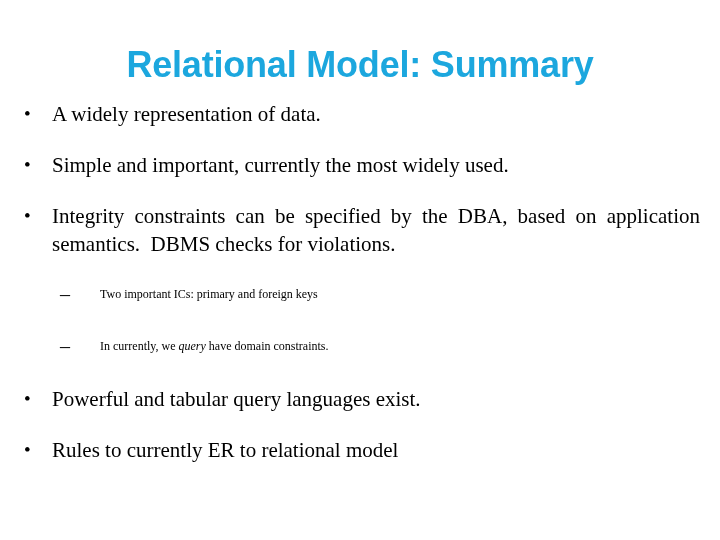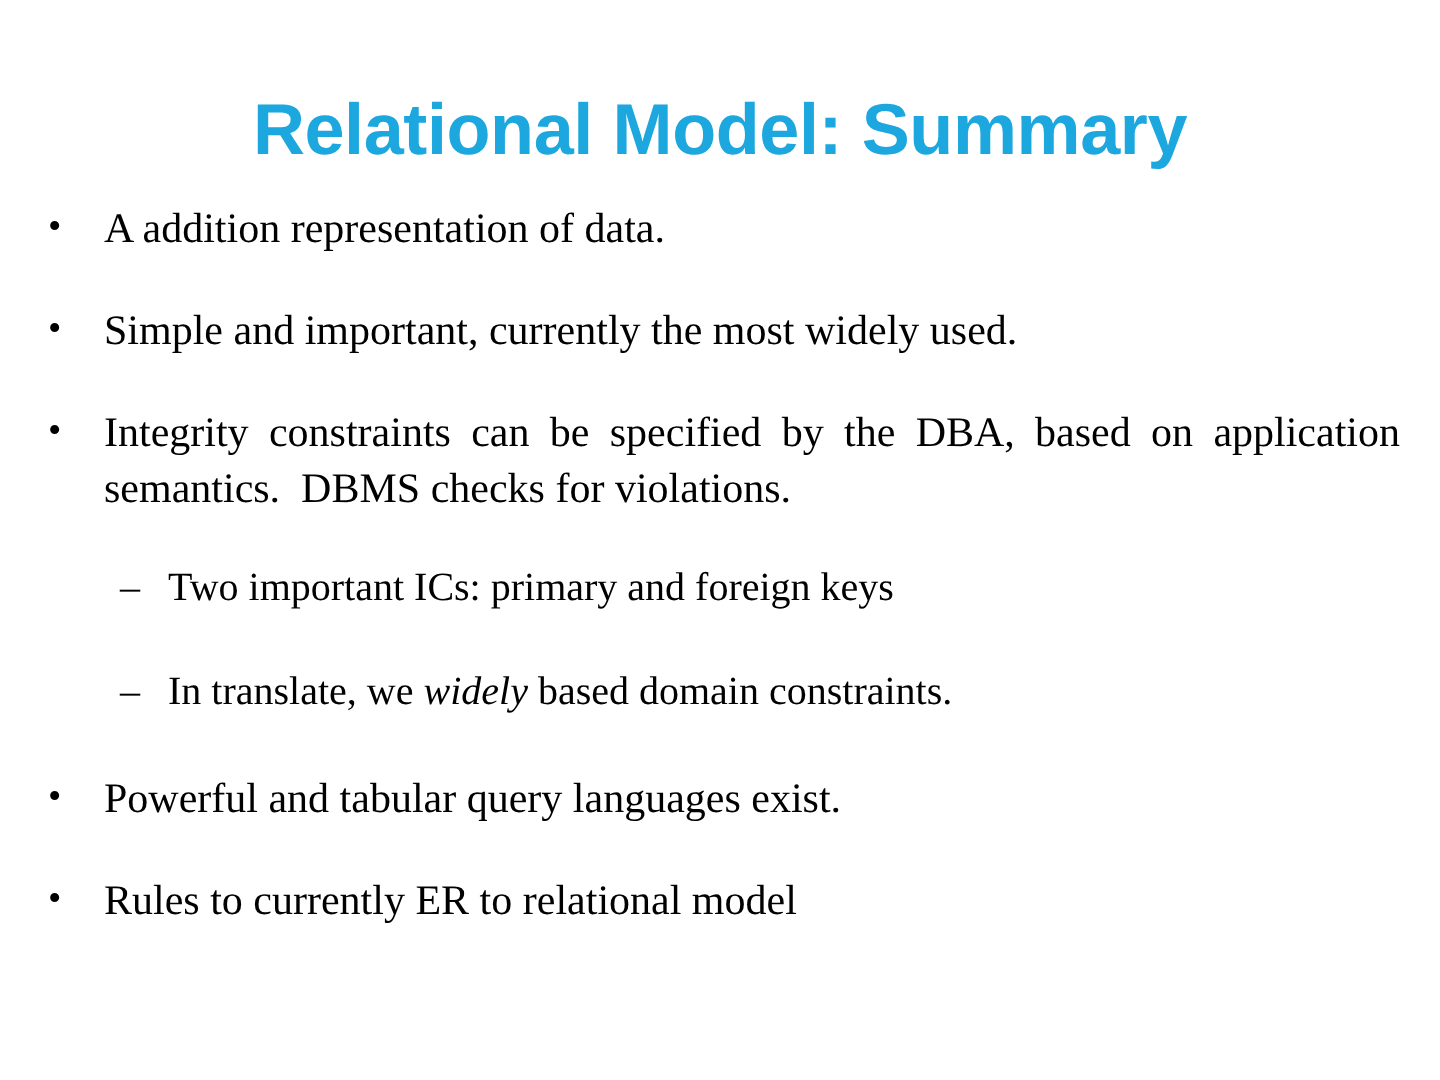--- a/index.html
+++ b/index.html
@@ -73,22 +73,23 @@
     line-height: 27px;
   }
   .txt {
     flex: 1 1 auto;
   }
   .txt-l1 {
     font-size: 21px;
     line-height: 28px;
   }
   .txt-l2 {
-    font-size: 20px;
+    font-size: 12px;
     line-height: 27px;
+    margin-left: 16px;
   }
   .justified {
     text-align: justify;
     text-align-last: left;
     padding-right: 4px;
   }
   .bullet-l2 {
     margin-bottom: 25px;
   }
   .gap-before-sub {
@@ -102,41 +103,41 @@
 <body>
 
 <div class="slide">
 
   <div class="slide-title">Relational Model: Summary</div>
 
   <div class="body-block">
 
     <div class="bullet-row bullet-l1">
       <span class="mark mark-l1">•</span>
-      <span class="txt txt-l1">A addition representation of data.</span>
+      <span class="txt txt-l1">A widely representation of data.</span>
     </div>
 
     <div class="bullet-row bullet-l1">
       <span class="mark mark-l1">•</span>
       <span class="txt txt-l1">Simple and important, currently the most widely used.</span>
     </div>
 
     <div class="bullet-row bullet-l1">
       <span class="mark mark-l1">•</span>
       <span class="txt txt-l1 justified nbsp-wrap">Integrity constraints can be specified by the DBA, based on application semantics.&nbsp; DBMS checks for violations.</span>
     </div>
 
     <div class="bullet-row bullet-l2 gap-before-sub">
       <span class="mark mark-l2">–</span>
       <span class="txt txt-l2">Two important ICs: primary and foreign keys</span>
     </div>
 
     <div class="bullet-row bullet-l2">
       <span class="mark mark-l2">–</span>
-      <span class="txt txt-l2"><span>In translate, we </span><span class="ital">widely</span><span> based domain constraints.</span></span>
+      <span class="txt txt-l2"><span>In currently, we </span><span class="ital">query</span><span> have domain constraints.</span></span>
     </div>
 
     <div class="bullet-row bullet-l1">
       <span class="mark mark-l1">•</span>
       <span class="txt txt-l1">Powerful and tabular query languages exist.</span>
     </div>
 
     <div class="bullet-row bullet-l1">
       <span class="mark mark-l1">•</span>
       <span class="txt txt-l1">Rules to currently ER to relational model</span>

